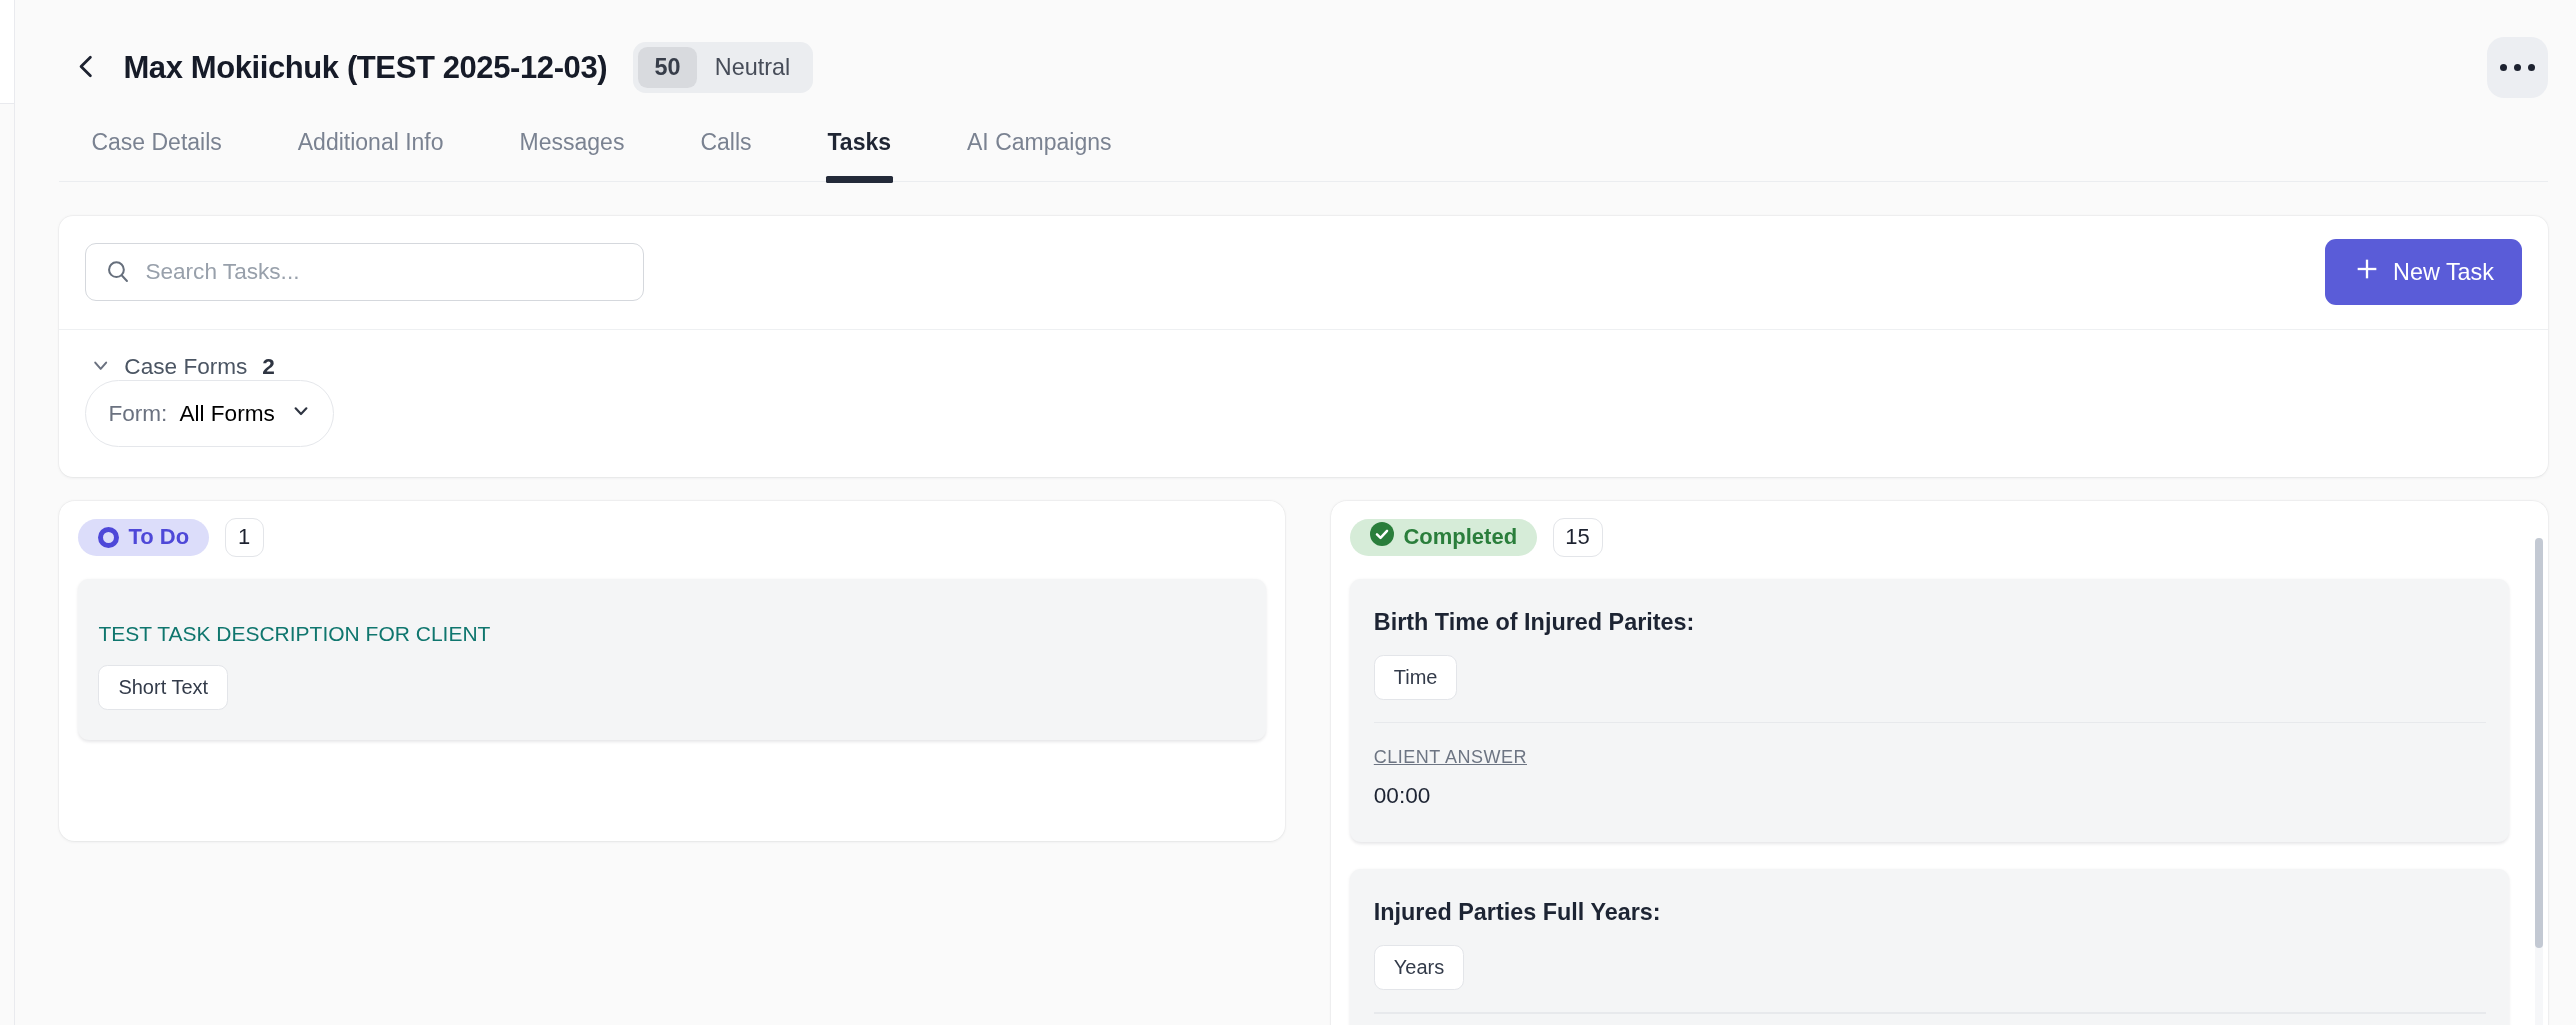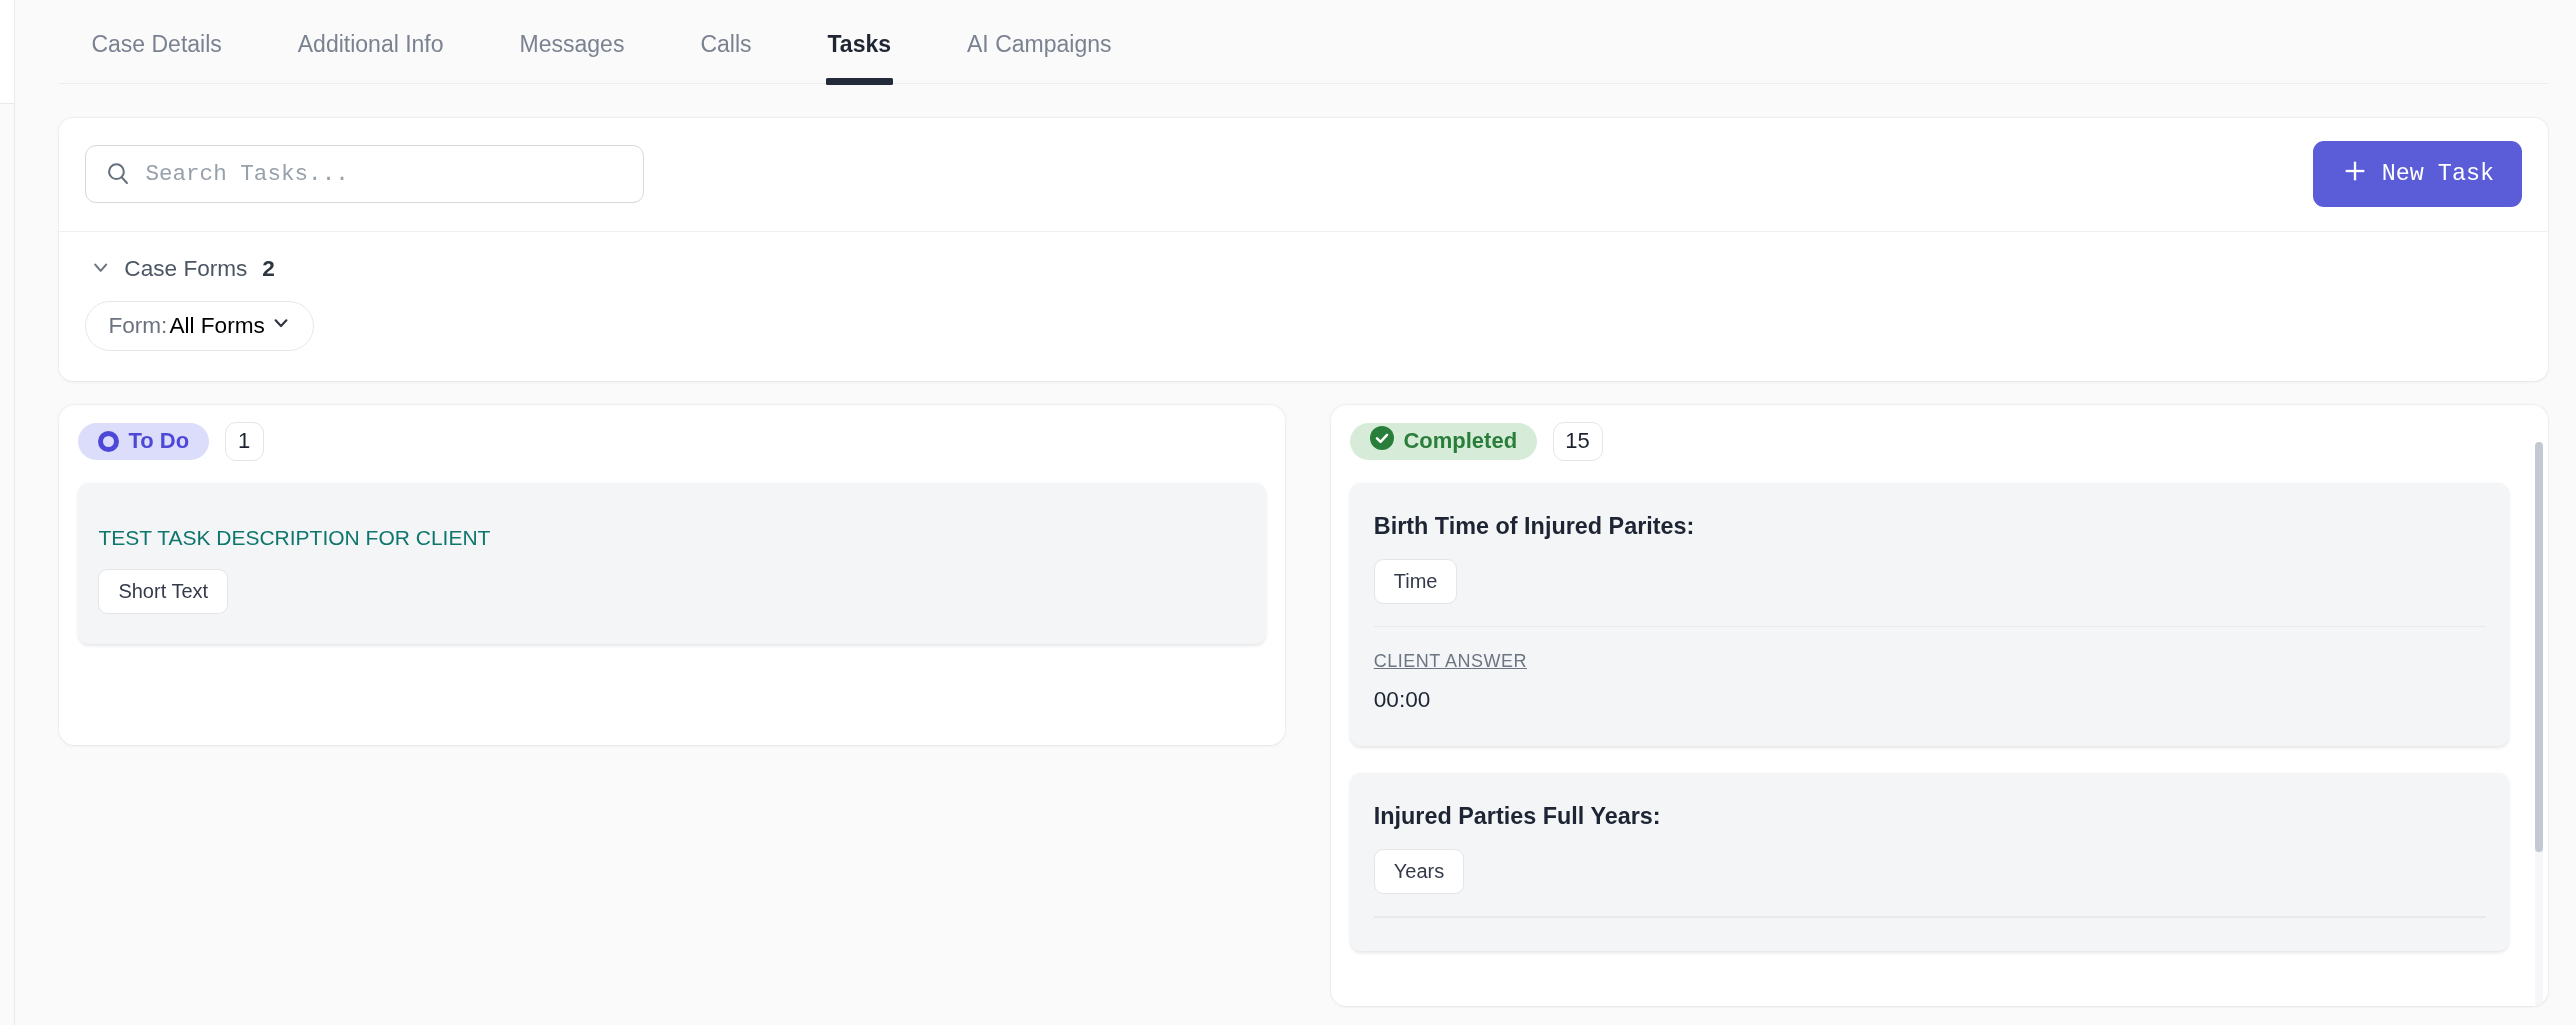--- a/index.html
+++ b/index.html
@@ -27,31 +27,31 @@
   .dot { width:7.8px; height:7.8px; border-radius:50%; background:#1d2230; }
 
   
   .tabs { display:flex; gap:44px; margin:31px 28px 0 43px; border-bottom:1.6px solid #ebedf0; }
   .tab { font-size:23px; font-weight:500; color:#7a8291; padding-bottom:25px; position:relative; cursor:pointer; white-space:nowrap;margin-left:32px; }
   .tab.active { color:#1f2533; font-weight:700; }
   .tab.active::after { content:""; position:absolute; left:-1.6px; right:-1.6px; bottom:-1.6px; height:7px; background:#232a39; border-radius:1.6px; }
 
   
   .toolbar-card { margin:34px 28px 0 43px; background:#ffffff; border-radius:14px; box-shadow:0 0.8px 3.1px rgba(16,24,40,.07), 0 0 0 0.8px rgba(16,24,40,.03); padding:23.4px 26px 30px; }
-  .toolbar-row { display:flex; align-items:center; justify-content:space-between;font-family:Liberation Mono, monospace; }
+  .toolbar-row { display:flex; align-items:center; justify-content:space-between; }
   .search-wrap { position:relative; width:559px; }
   .search-input { width:100%; height:58px; border:1.6px solid #d5d8dd; border-radius:11px; background:#fff; padding:0 19px 0 59px; font-size:22.6px; color:#1d2433; outline:none; font-family:inherit; }
   .search-input::placeholder { color:#98a0ab; }
   .search-icon { position:absolute; left:19px; top:15px; }
   .new-task-btn { height:66px; padding:0 28px; border:none; border-radius:11px; background:#5a5cd8; color:#ffffff; font-size:23.4px; font-weight:500; display:flex; align-items:center; gap:12.5px; cursor:pointer; font-family:inherit; }
   .toolbar-divider { height:1.6px; background:#eef0f2; margin:23.4px -26px 0; }
   .group-row { display:flex; align-items:center; gap:11.7px; margin:23.4px 0 0 3.9px; cursor:pointer; }
   .group-label { font-size:22.6px; color:#4b5563; }
   .group-count { font-size:22.6px; font-weight:700; color:#2f3542; margin-left:3.1px; }
-  .form-filter { margin-top:19px; display:inline-flex; align-items:center; gap:2px; height:50px; padding:0 22px; background:#fff; border:1.6px solid #e5e7eb; border-radius:779px; cursor:pointer; font-family:inherit; font-size:22.6px; }
+  .form-filter { display:inline-flex; align-items:center; gap:12px; height:67px; padding:0 22px; background:#fff; border:1.6px solid #e5e7eb; border-radius:779px; cursor:pointer; font-family:inherit; font-size:22.6px; }
   .form-filter .prefix { color:#6b7280; }
   .form-filter .value { color:#000000; font-weight:500; }
   .form-filter svg { margin-left:4.7px; }
 
   
   .board { display:flex; gap:46px; margin:23.4px 28px 0 43px; align-items:flex-start; }
   .column-card { background:#ffffff; border-radius:15.6px; box-shadow:0 0.8px 3.1px rgba(16,24,40,.07), 0 0 0 0.8px rgba(16,24,40,.03); padding:17px 19px; }
   .col-todo { width:1226px; padding-bottom:101px; }
   .col-completed { flex:1; position:relative; height:601px; overflow:hidden; }
   .status-row { display:flex; align-items:center; gap:15.6px; }
@@ -78,20 +78,39 @@
 </style>
 </head>
 <body>
 
 <div class="sliver">
   <div class="sliver-header"></div>
 </div>
 
 <div class="app">
 
+  <div class="header">
+    <button class="back-btn">
+      <span>
+        <svg width="31" height="31" viewBox="0 0 40 40" fill="none">
+            <polyline points="25,8 13,20 25,32" stroke="#1d2230" stroke-width="3.6" stroke-linecap="round" stroke-linejoin="round"></polyline>
+          </svg>
+      </span>
+    </button>
+    <div class="page-title">Max Mokiichuk (TEST 2025-12-03)</div>
+    <div class="badge-group">
+      <span class="score-chip">50</span>
+      <span class="sentiment-chip">Neutral</span>
+    </div>
+    <button class="more-btn">
+      <span class="dot"></span>
+      <span class="dot"></span>
+      <span class="dot"></span>
+    </button>
+  </div>
 
   <div class="tabs">
     <div class="tab">Case Details</div>
     <div class="tab">Additional Info</div>
     <div class="tab">Messages</div>
     <div class="tab">Calls</div>
     <div class="tab active">Tasks</div>
     <div class="tab">AI Campaigns</div>
   </div>
 

